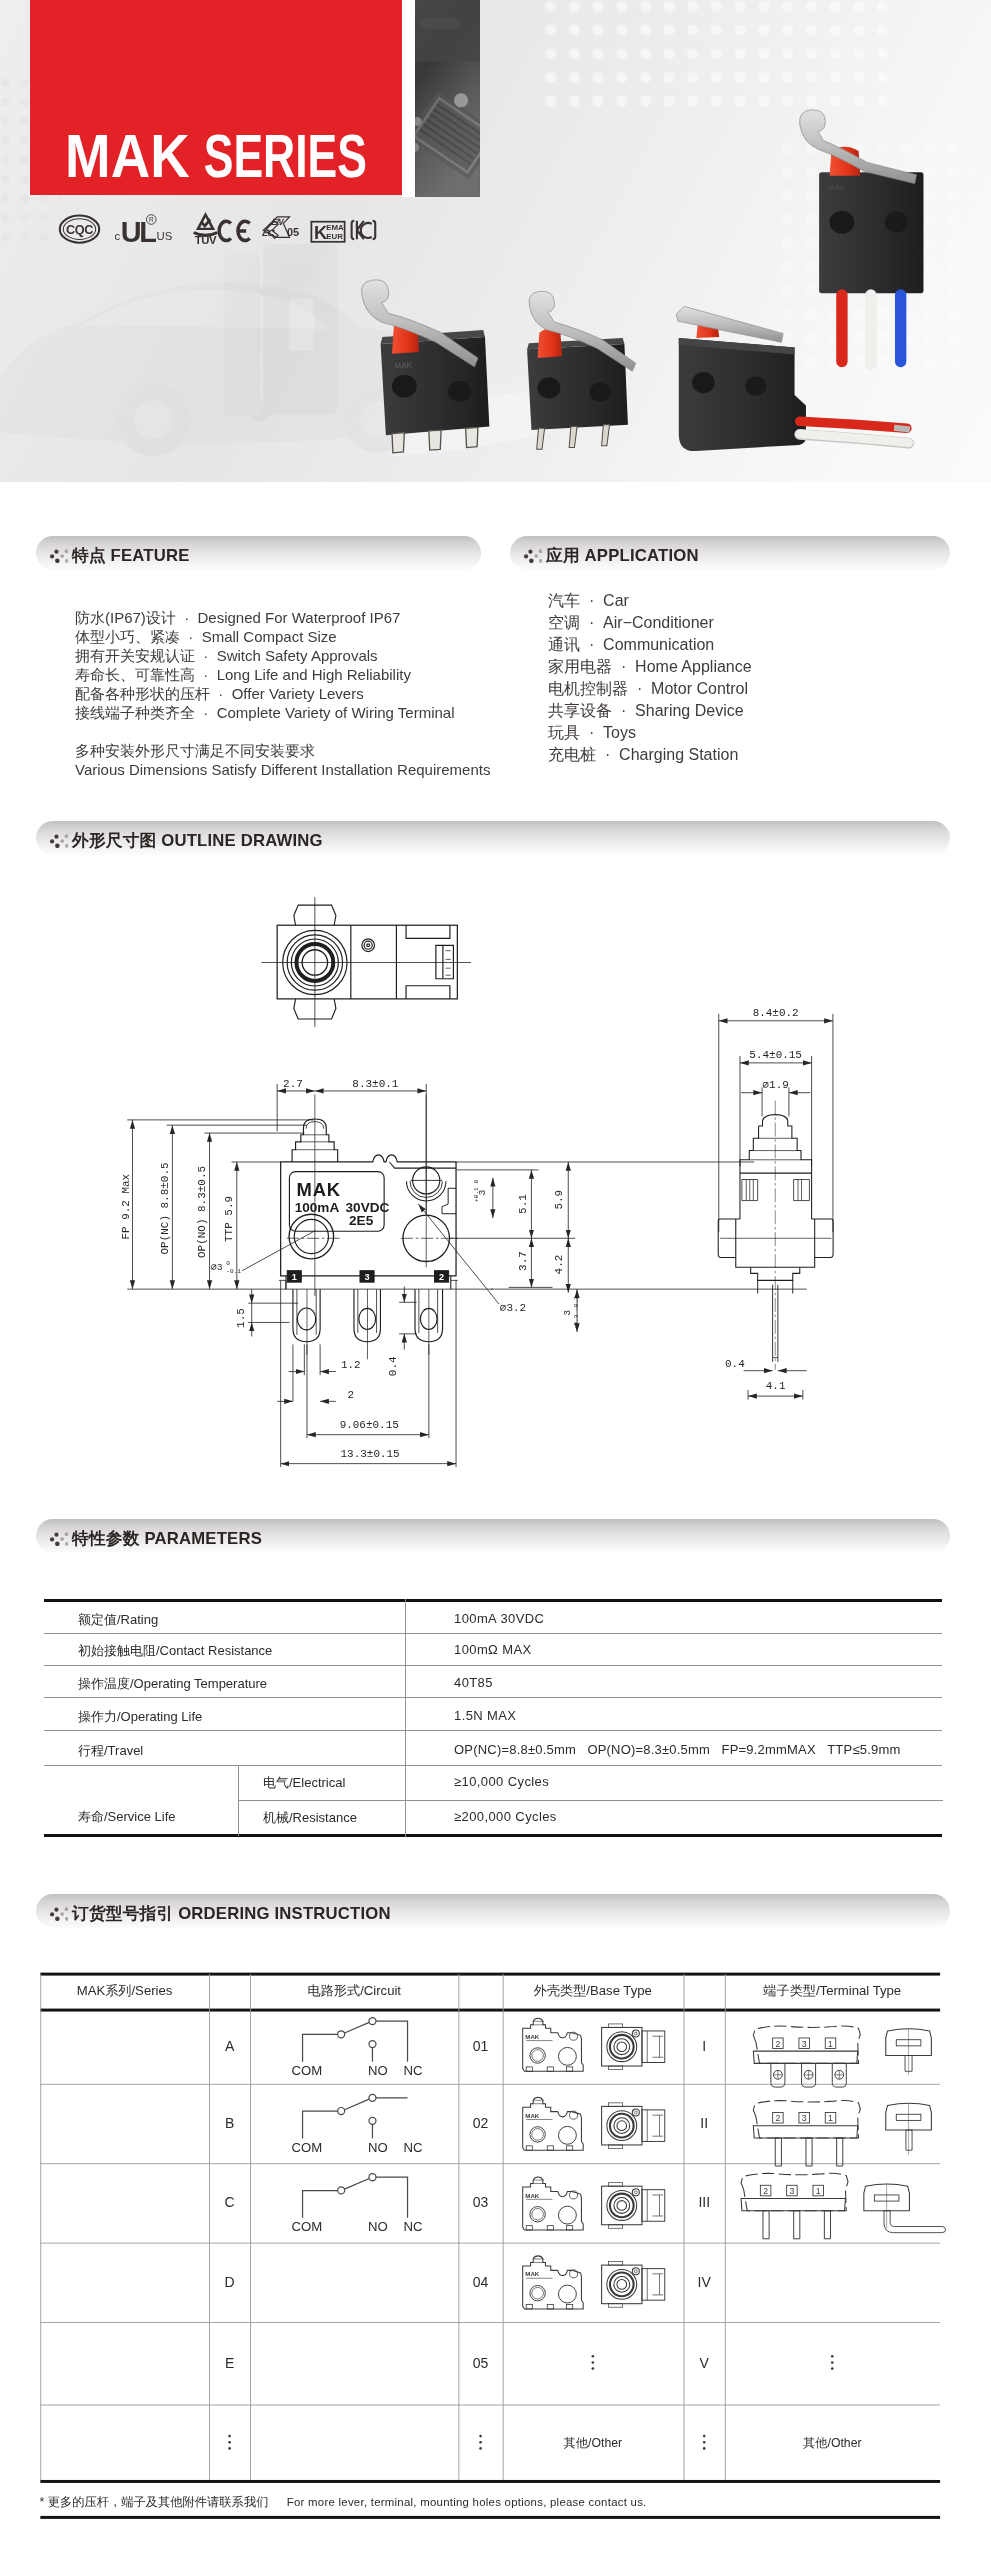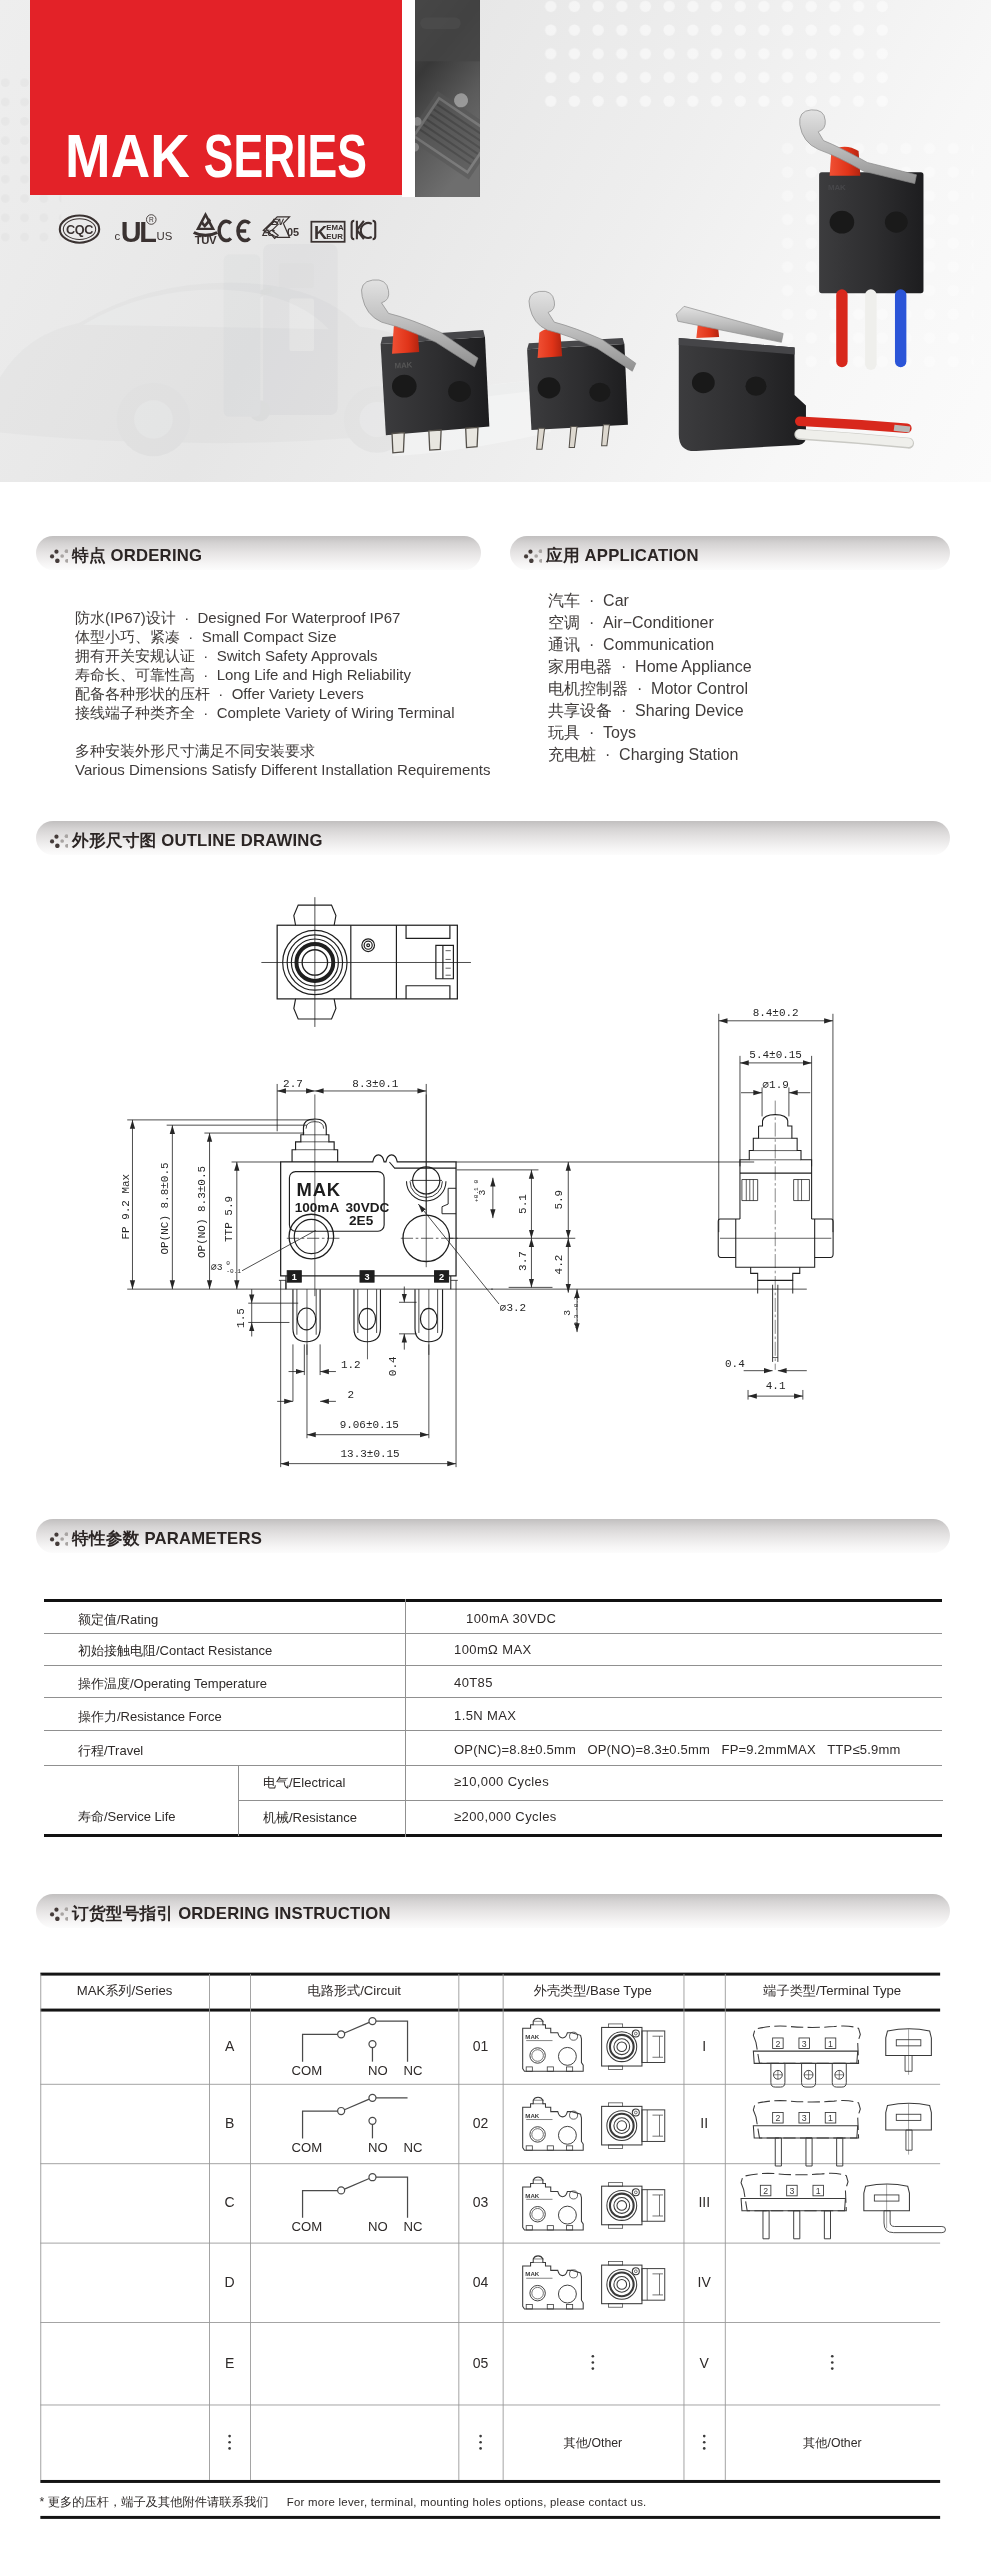--- a/index.html
+++ b/index.html
@@ -233,21 +233,21 @@
 
 <div class="bar" style="left:36px;top:536px;width:445px;">
   <svg class="dots-ico" viewBox="0 0 22 16">
     <circle cx="3.5" cy="8.5" r="2.4" fill="#453c3a"></circle>
       <circle cx="8.5" cy="3" r="2.4" fill="#453c3a"></circle>
       <circle cx="9.5" cy="13.5" r="2.6" fill="#453c3a"></circle>
     <circle cx="15" cy="8" r="2.1" fill="#a8a4a2"></circle>
       <circle cx="20" cy="2.5" r="2.2" fill="#a8a4a2"></circle>
       <circle cx="20.5" cy="13.5" r="2.2" fill="#a8a4a2"></circle>
   </svg>
-  <div class="ttl">特点 ORDERING</div>
+  <div class="ttl">特点 FEATURE</div>
 </div>
 
 <div class="bar" style="left:510px;top:536px;width:440px;">
   <svg class="dots-ico" viewBox="0 0 22 16">
     <circle cx="3.5" cy="8.5" r="2.4" fill="#453c3a"></circle>
       <circle cx="8.5" cy="3" r="2.4" fill="#453c3a"></circle>
       <circle cx="9.5" cy="13.5" r="2.6" fill="#453c3a"></circle>
     <circle cx="15" cy="8" r="2.1" fill="#a8a4a2"></circle>
       <circle cx="20" cy="2.5" r="2.2" fill="#a8a4a2"></circle>
       <circle cx="20.5" cy="13.5" r="2.2" fill="#a8a4a2"></circle>
@@ -544,26 +544,26 @@
   <div class="abs" style="left:44px;top:1665px;width:898px;height:0.9px;background:#909090;"></div>
   <div class="abs" style="left:44px;top:1697px;width:898px;height:0.9px;background:#909090;"></div>
   <div class="abs" style="left:44px;top:1730px;width:898px;height:0.9px;background:#909090;"></div>
   <div class="abs" style="left:44px;top:1765px;width:898px;height:0.9px;background:#909090;"></div>
   <div class="abs" style="left:238px;top:1800px;width:705px;height:0.9px;background:#909090;"></div>
   <div class="abs" style="left:44px;top:1834px;width:898px;height:3.1px;background:#111;"></div>
   <div class="abs" style="left:405px;top:1599px;width:0.9px;height:238px;background:#909090;"></div>
   <div class="abs" style="left:238px;top:1765px;width:0.9px;height:71px;background:#909090;"></div>
 
   <div class="abs" style="left:78px;top:1611px;">额定值/Rating</div>
-  <div class="abs" style="left:454px;top:1611px;letter-spacing:0.4px;margin-left:12px;">100mA 30VDC</div>
+  <div class="abs" style="left:454px;top:1611px;letter-spacing:0.4px;">100mA 30VDC</div>
   <div class="abs" style="left:78px;top:1642px;">初始接触电阻/Contact Resistance</div>
   <div class="abs" style="left:454px;top:1642px;letter-spacing:0.4px;">100mΩ MAX</div>
   <div class="abs" style="left:78px;top:1675px;">操作温度/Operating Temperature</div>
   <div class="abs" style="left:454px;top:1675px;letter-spacing:0.4px;">40T85</div>
-  <div class="abs" style="left:78px;top:1708px;">操作力/Resistance Force</div>
+  <div class="abs" style="left:78px;top:1708px;">操作力/Operating Life</div>
   <div class="abs" style="left:454px;top:1708px;letter-spacing:0.4px;">1.5N MAX</div>
   <div class="abs" style="left:78px;top:1742px;">行程/Travel</div>
   <div class="abs" style="left:454px;top:1742px;letter-spacing:0.2px;">OP(NC)=8.8±0.5mm&nbsp;&nbsp;&nbsp;OP(NO)=8.3±0.5mm&nbsp;&nbsp;&nbsp;FP=9.2mmMAX&nbsp;&nbsp;&nbsp;TTP≤5.9mm</div>
   <div class="abs" style="left:78px;top:1792px;margin-top:16px;">寿命/Service Life</div>
   <div class="abs" style="left:263px;top:1774px;">电气/Electrical</div>
   <div class="abs" style="left:454px;top:1774px;letter-spacing:0.4px;">≥10,000 Cycles</div>
   <div class="abs" style="left:263px;top:1809px;">机械/Resistance</div>
   <div class="abs" style="left:454px;top:1809px;letter-spacing:0.4px;">≥200,000 Cycles</div>
 </div>
 

